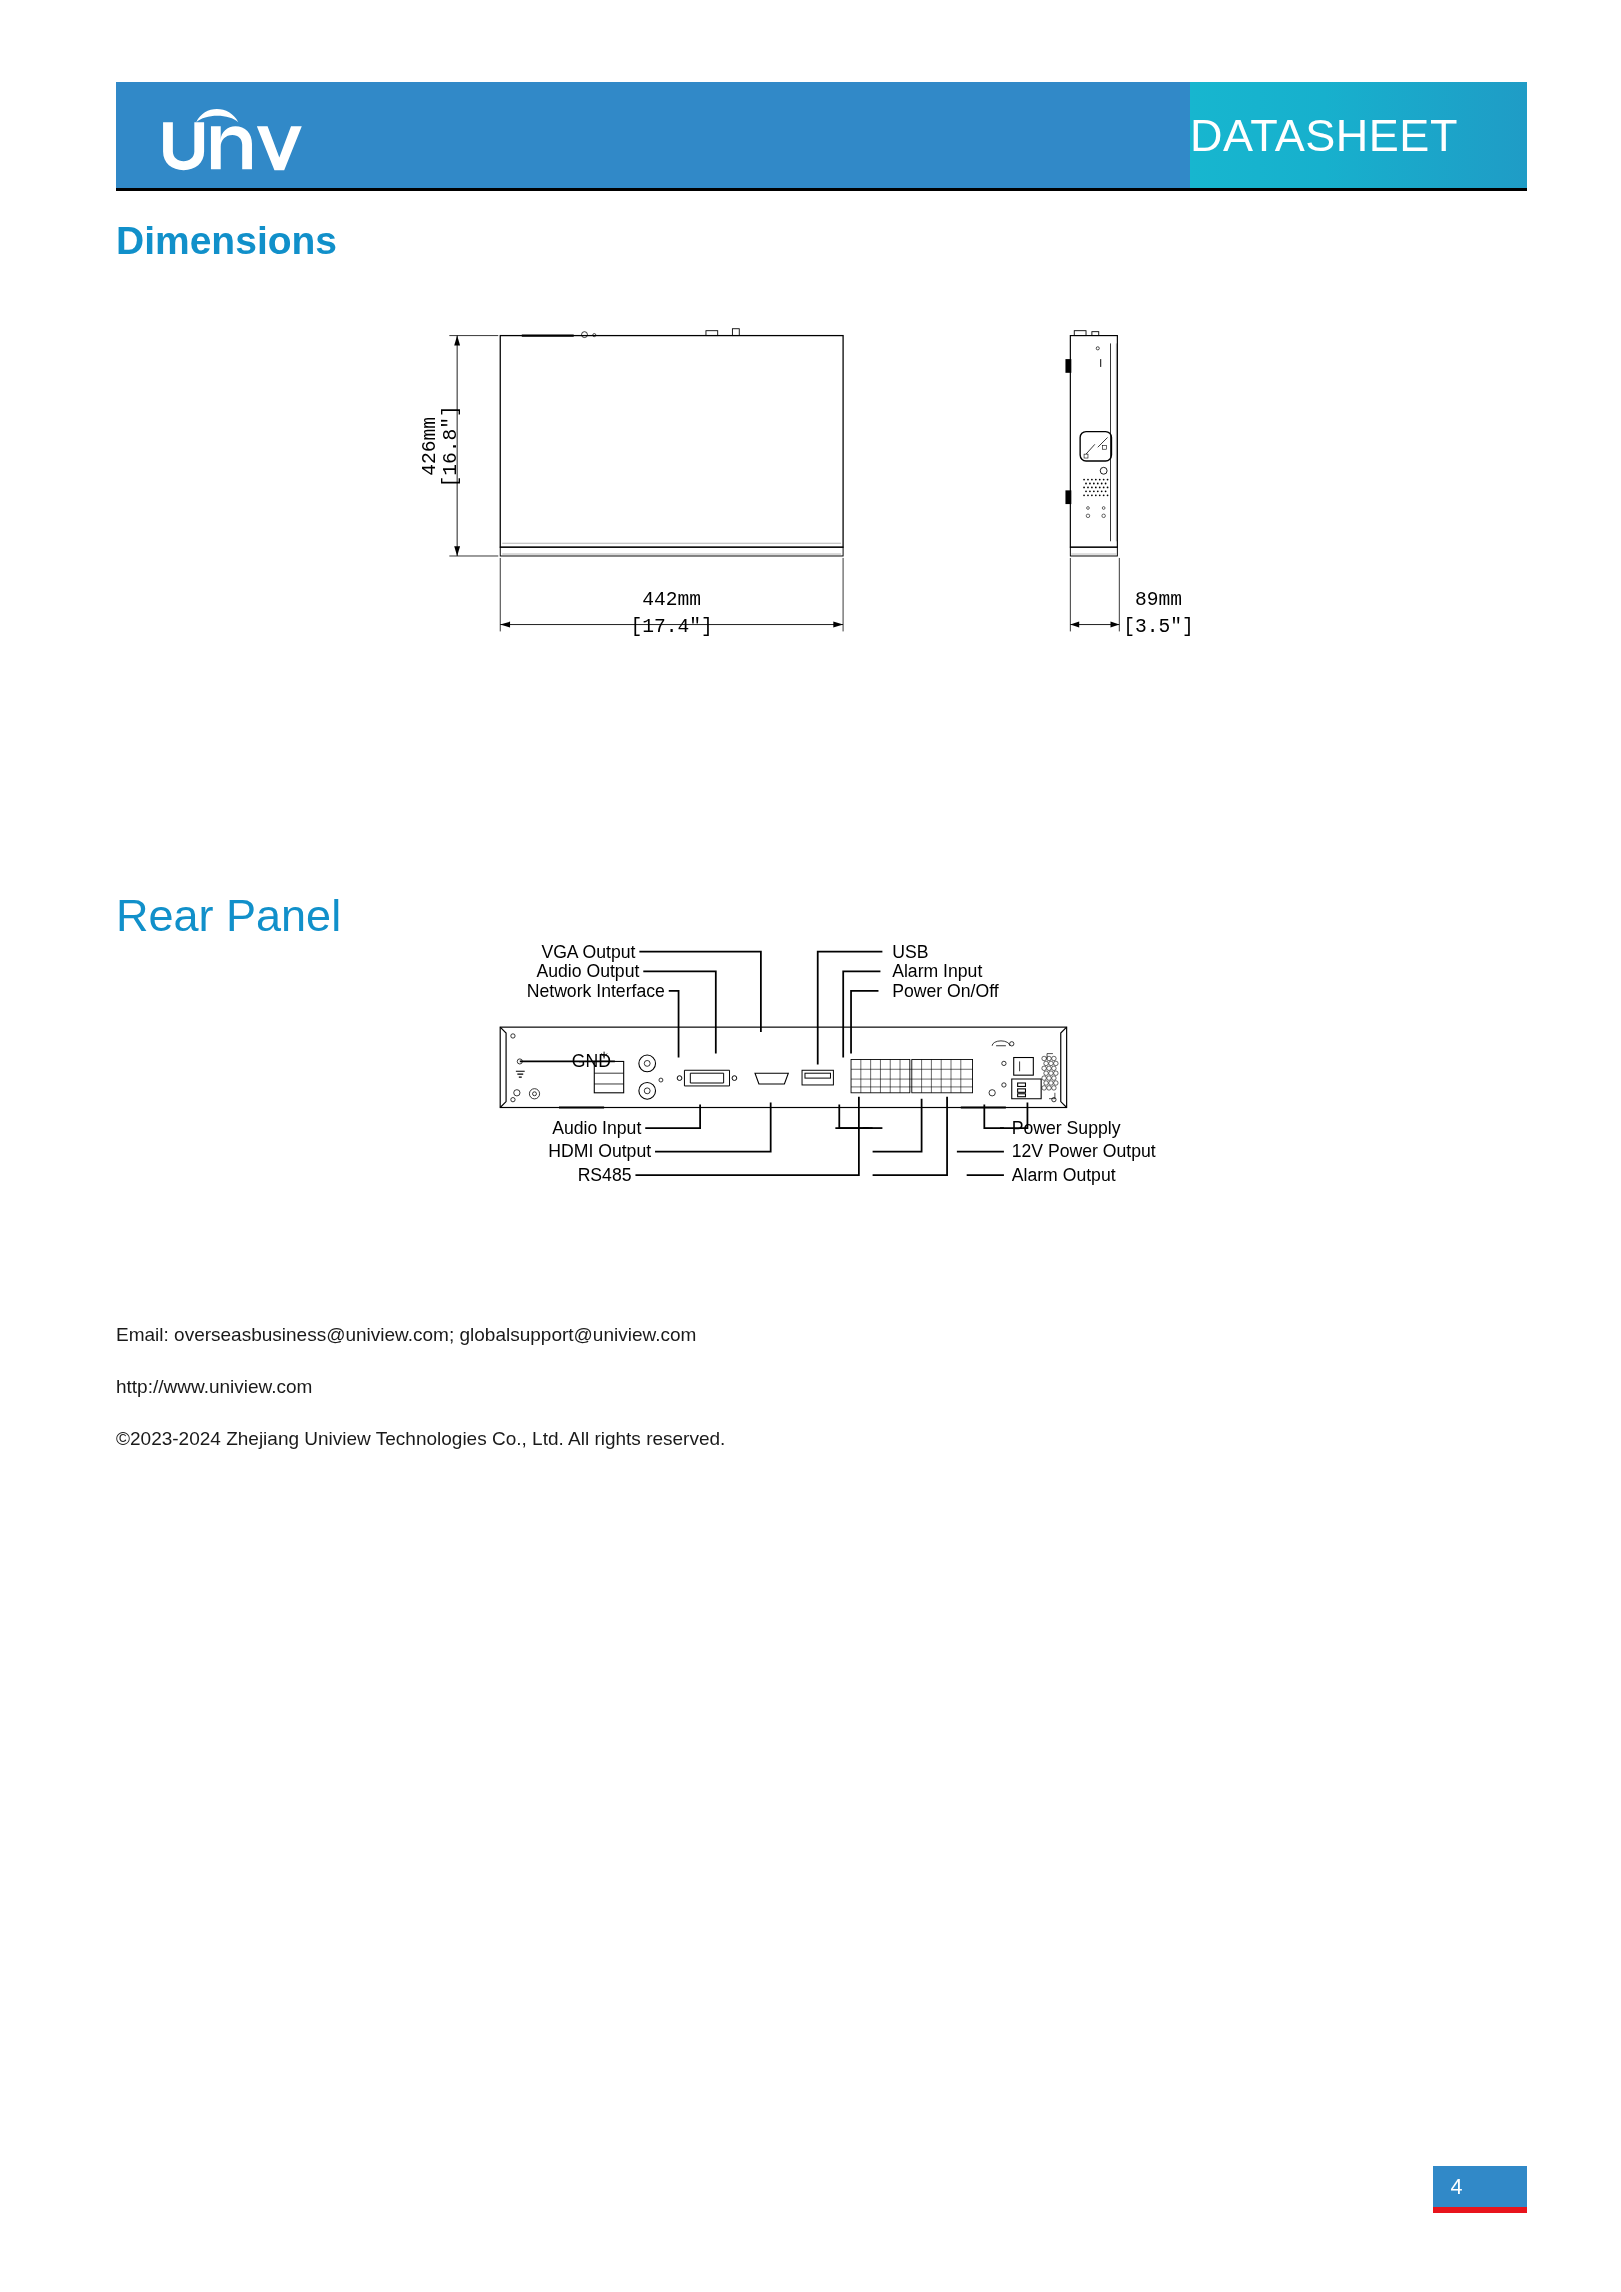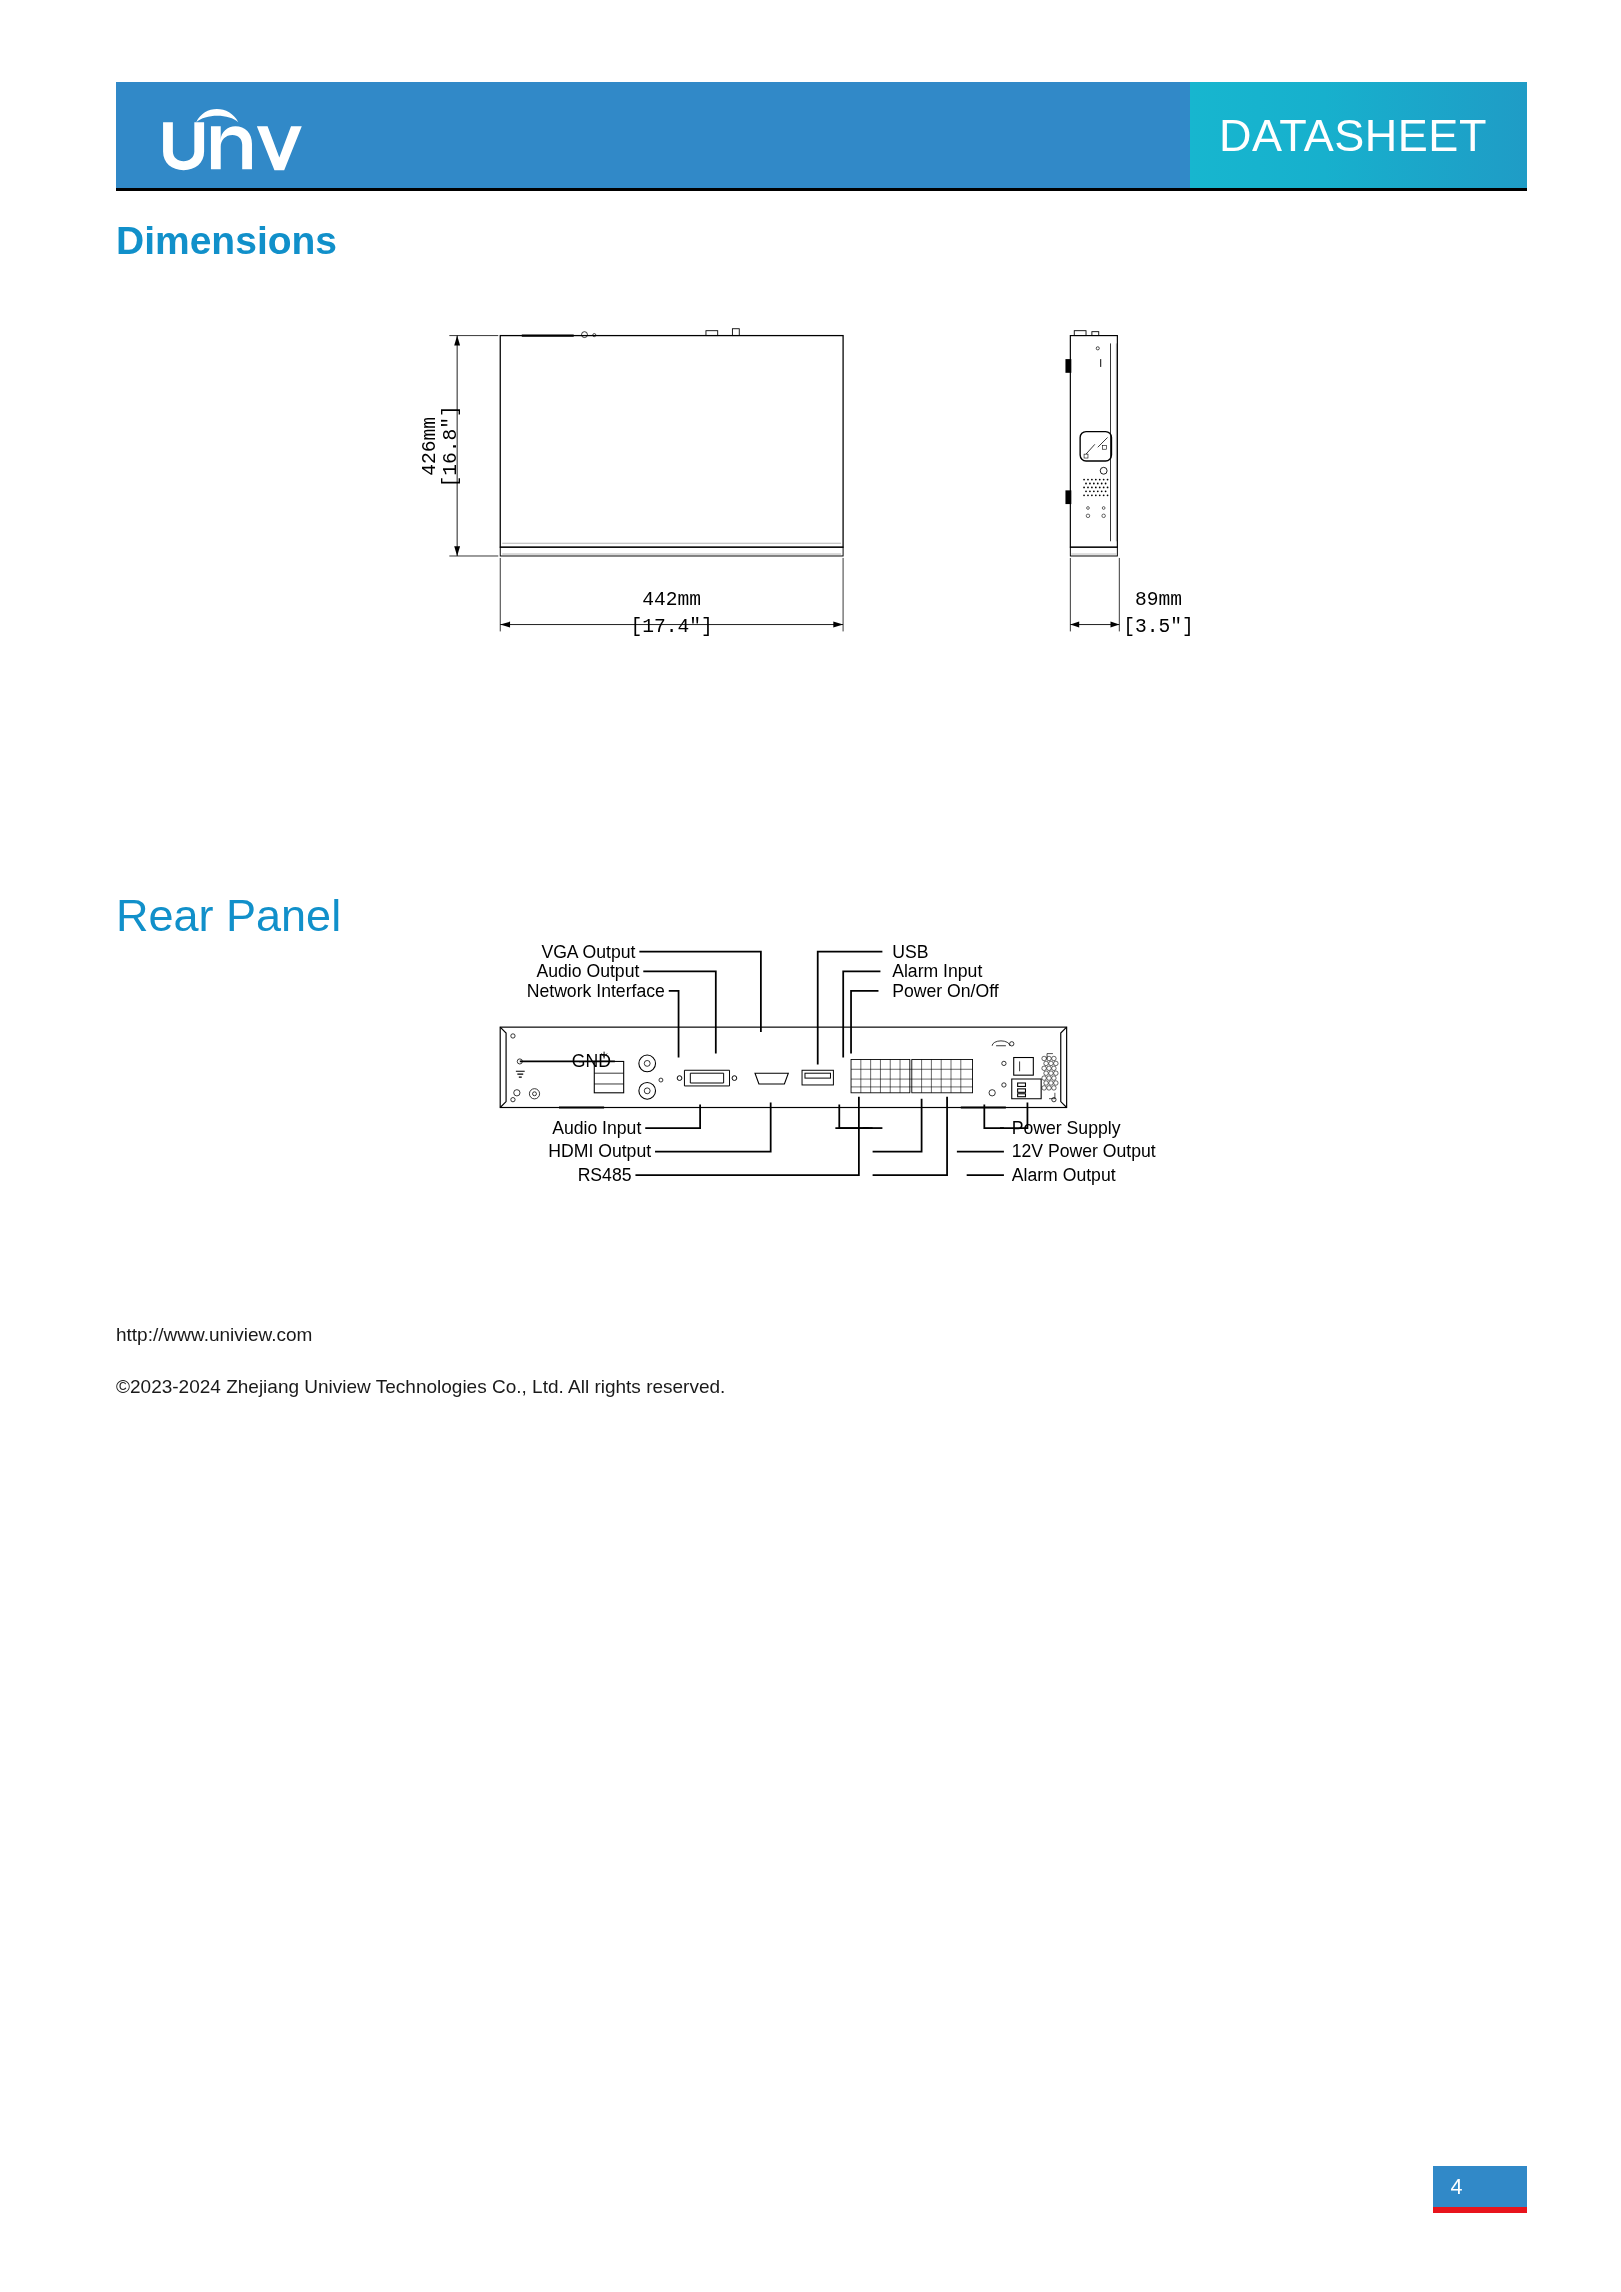--- a/index.html
+++ b/index.html
@@ -32,21 +32,21 @@
     align-items: center;
     padding-left: 35px;
     box-sizing: border-box;
   }
   .header-right {
     flex: 1 1 auto;
     background: linear-gradient(90deg, #17b6cf 0%, #17b0cd 40%, #1f9cc6 100%);
     display: flex;
     align-items: center;
     justify-content: flex-start;
-    padding-left: 29px;
+    padding-left: 0;
     box-sizing: border-box;
   }
   .datasheet-text {
     color: #ffffff;
     font-size: 45px;
     letter-spacing: 0.5px;
     font-weight: 400;
     line-height: 1;
   }
   .logo-wrap {
@@ -463,19 +463,20 @@
 
     <g stroke="#000000" fill="none" stroke-width="1.8">
       <path d="M604 196 H584 V172"></path>
       <path d="M604 220 H556"></path>
       <path d="M604 244 H566"></path>
     </g>
   </svg>
 </div>
 
 <div class="footer-block">
+  <p>Email: overseasbusiness@uniview.com; globalsupport@uniview.com</p>
   <p>http://www.uniview.com</p>
   <p>©2023-2024   Zhejiang Uniview Technologies Co., Ltd. All rights reserved.</p>
 </div>
 
 <div class="page-number-box">4</div>
 <div class="page-number-rule"></div>
 
 
 </body></html>

